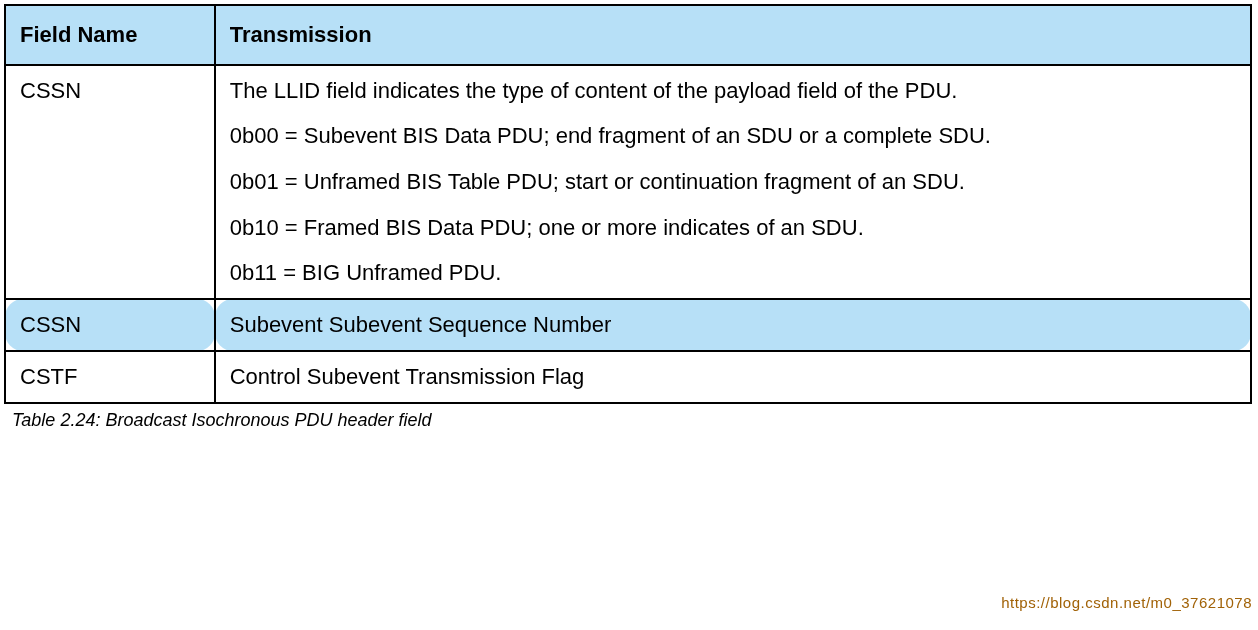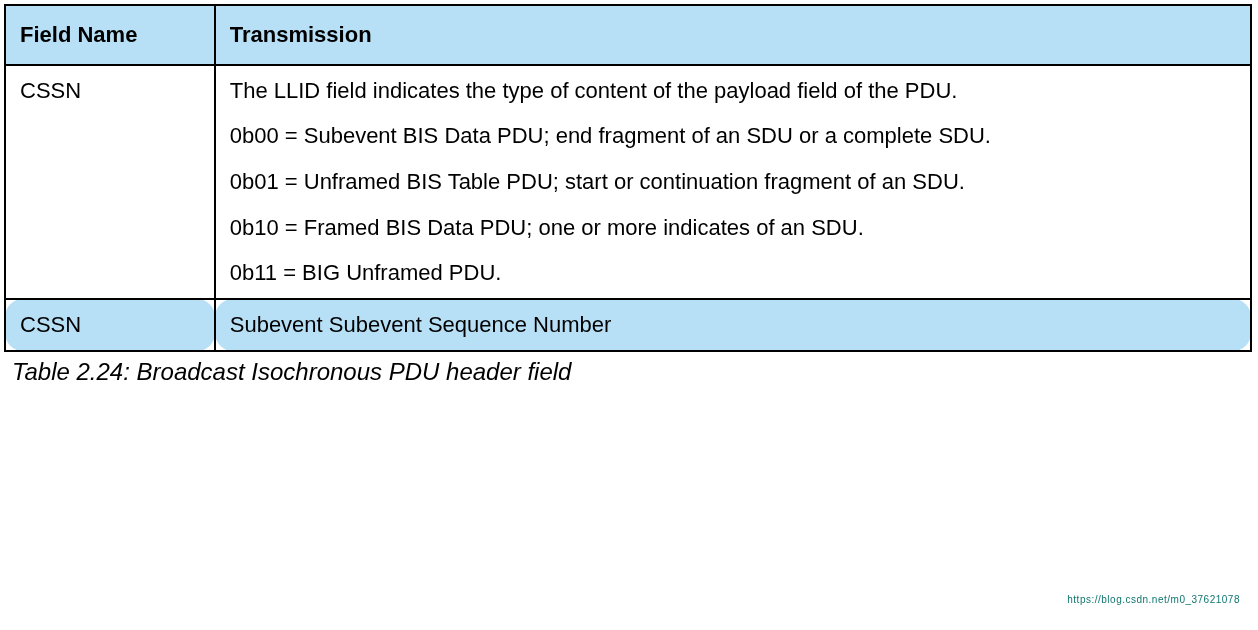--- a/index.html
+++ b/index.html
@@ -37,31 +37,31 @@
       border-radius: 18px;
     }
     .desc-block p {
       margin-bottom: 16px;
     }
     .desc-block p:last-child {
       margin-bottom: 0;
     }
     .caption {
       font-style: italic;
-      font-size: 24px;
+      font-size: 18px;
       margin-top: 6px;
       margin-left: 8px;
       color: #000;
     }
     .watermark {
       position: absolute;
-      right: 18px;
+      right: 6px;
       top: 594px;
-      color: #0f766e;
-      font-size: 10px;
+      color: #a16207;
+      font-size: 15px;
       font-family: Arial, sans-serif;
       letter-spacing: 0.5px;
     }
   </style>
 </head>
 <body>
 
 <table>
   <colgroup>
     <col class="col-field">
@@ -87,18 +87,26 @@
         </td>
       </tr>
       <tr class="alt">
         <td>CSSN</td>
         <td>
           <div class="desc-block">
             <p>Subevent Subevent Sequence Number</p>
           </div>
         </td>
       </tr>
+      <tr>
+        <td>CSTF</td>
+        <td>
+          <div class="desc-block">
+            <p>Control Subevent Transmission Flag</p>
+          </div>
+        </td>
+      </tr>
     </tbody>
 </table>
 
 <div class="caption">Table 2.24:  Broadcast Isochronous PDU header field</div>
 
 <div class="watermark">https://blog.csdn.net/m0_37621078</div>
 
 </body></html>

